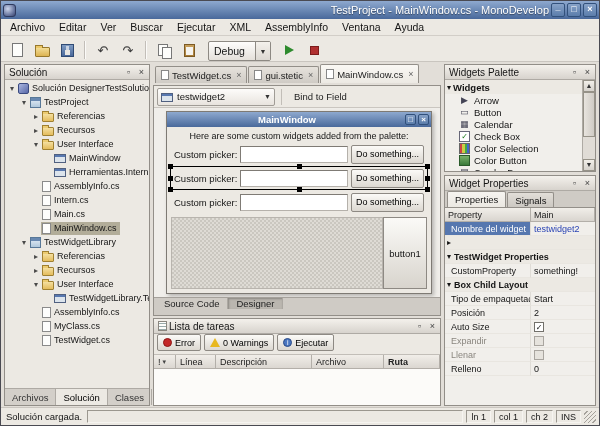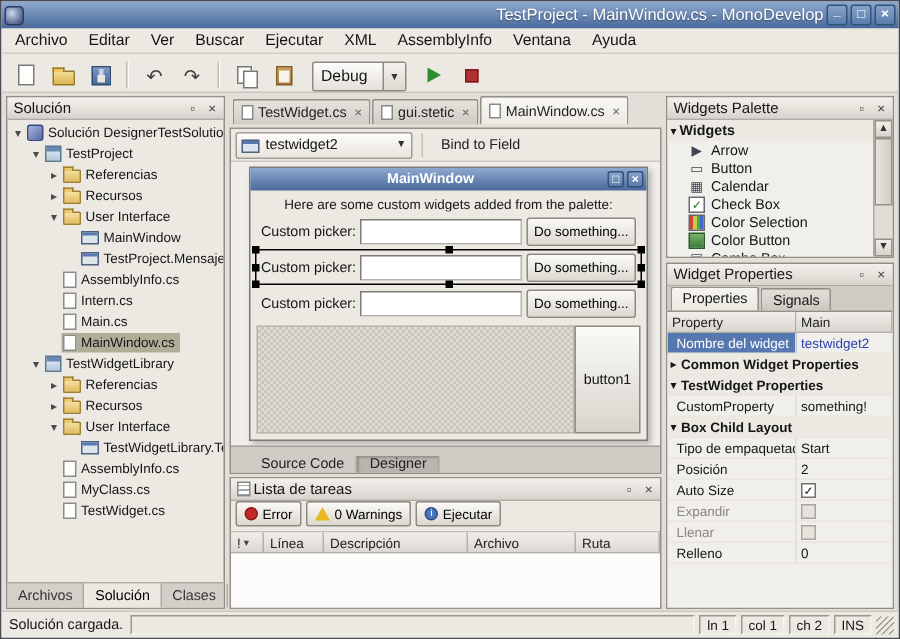--- a/index.html
+++ b/index.html
@@ -99,21 +99,21 @@
 .dz-label{font-size:9.5px;white-space:nowrap}
 .dz-entry{flex:1;min-width:0;height:17px;border:1px solid #7f7b75;border-bottom-color:#b5b1ab;border-right-color:#b5b1ab;background:#fff;font:inherit;font-size:9.5px;padding:0 2px}
 .dz-btn{height:19px;font-family:inherit;font-size:9px;padding:0 4px;background:linear-gradient(#fbfaf7,#dcd8d1);border:1px solid #8d8983;border-radius:2px;white-space:nowrap}
 .handle{position:absolute;width:5px;height:5px;background:#000;z-index:2}
 .h-tl{left:-3px;top:-3px}.h-tm{left:calc(50% - 2px);top:-3px}.h-tr{right:-3px;top:-3px}
 .h-ml{left:-3px;top:calc(50% - 2px)}.h-mr{right:-3px;top:calc(50% - 2px)}
 .h-bl{left:-3px;bottom:-3px}.h-bm{left:calc(50% - 2px);bottom:-3px}.h-br{right:-3px;bottom:-3px}
 .dz-bottom{display:flex;height:72px;margin-top:2px}
 .hatch{flex:1;border:1px solid #b8b4ae;background-color:#dedbd5;background-image:linear-gradient(45deg,#cac7c0 25%,transparent 25%,transparent 75%,#cac7c0 75%),linear-gradient(45deg,#cac7c0 25%,transparent 25%,transparent 75%,#cac7c0 75%);background-size:4px 4px;background-position:0 0,2px 2px}
 .btn1{width:44px;background:linear-gradient(#fbfaf7,#d8d4cd);border:1px solid #8d8983;display:flex;align-items:center;justify-content:center;font-size:9.5px}
-.ed-tabs{flex:none;height:18px;display:flex;align-items:flex-end;background:#cfcbc5;border-top:1px solid #a5a19b;padding-left:12px}
+.ed-tabs{flex:none;height:18px;display:flex;align-items:flex-start;background:#cfcbc5;border-top:1px solid #a5a19b;padding-left:2px}
 .ed-tab{display:flex;align-items:center;padding:0 8px;font-size:9.5px;color:#222;border-right:1px solid #aca8a2}
 .ed-tab.active{background:#bab6af;box-shadow:inset 1px 1px 2px rgba(0,0,0,.25)}
 
 .task-pad{flex:none;height:88px}
 .task-toolbar{flex:none;height:21px;display:flex;align-items:flex-start;gap:3px;padding:0 3px;border-bottom:1px solid #c2beb8}
 .task-btn{height:17px;display:flex;align-items:center;gap:3px;padding:0 5px;font-size:9px;background:linear-gradient(#fbfaf7,#dcd8d1);border:1px solid #8d8983;border-radius:2px;white-space:nowrap}
 .tic-error{width:9px;height:9px;border-radius:50%;background:var(--error_red,#c42828);border:1px solid #8c1414}
 .tic-warning{width:0;height:0;border-left:5px solid transparent;border-right:5px solid transparent;border-bottom:9px solid var(--warning_yellow,#e8b81e)}
 .tic-message{width:9px;height:9px;border-radius:50%;background:var(--info_blue,#4a76c0);border:1px solid #2a4a86;color:#fff;font-size:7px;line-height:8px;text-align:center}
 .tic-message::before{content:"i"}
@@ -273,21 +273,21 @@
               <span class="expander"></span>
               <span class="rowbody">
                 <span class="ticon ic-window"></span>
                 <span class="tlabel">MainWindow</span>
               </span>
             </div>
             <div class="tree-row" style="padding-left: 38px;">
               <span class="expander"></span>
               <span class="rowbody">
                 <span class="ticon ic-window"></span>
-                <span class="tlabel">TestProject.Mensaje</span>
+                <span class="tlabel">Herramientas.Intern</span>
               </span>
             </div>
             <div class="tree-row" style="padding-left: 26px;">
               <span class="expander"></span>
               <span class="rowbody">
                 <span class="ticon ic-file"></span>
                 <span class="tlabel">AssemblyInfo.cs</span>
               </span>
             </div>
             <div class="tree-row" style="padding-left: 26px;">
@@ -473,21 +473,21 @@
             <button class="task-btn">
               <span class="tic-message"></span>
               <span>Ejecutar</span>
             </button>
           </div>
         <div class="task-cols">
             <div class="th-cell" style="width: 22px;">!<span class="sort">▾</span></div>
             <div class="th-cell" style="width: 40px;">Línea</div>
             <div class="th-cell" style="width: 96px;">Descripción</div>
             <div class="th-cell" style="width: 72px;">Archivo</div>
-            <div class="th-cell" style="flex: 1 1 0%;">Ruta</div>
+            <div class="th-cell" style="flex: 1 1 0%; font-weight: bold;">Ruta</div>
           </div>
         <div class="task-body"></div>
       </div>
     </div>
 
     <div class="right-col">
       <div class="pad palette-pad">
         <div class="pad-header">
           <span class="ph-title">Widgets Palette</span>
           <span class="ph-btn dock"></span>
@@ -558,21 +558,20 @@
             <div class="prop-tab active">Properties</div>
             <div class="prop-tab">Signals</div>
           </div>
         <div class="prop-grid">
             <div class="pg-head">Property</div>
             <div class="pg-head">Main</div>
             <div class="pg-name sel">Nombre del widget</div>
             <div class="pg-value blue">testwidget2</div>
             <div class="pg-section">
               <span class="pg-exp">▸</span>
-              <span>Common Widget Properties</span>
             </div>
             <div class="pg-section">
               <span class="pg-exp">▾</span>
               <span>TestWidget Properties</span>
             </div>
             <div class="pg-name">CustomProperty</div>
             <div class="pg-value">something!</div>
             <div class="pg-section">
               <span class="pg-exp">▾</span>
               <span>Box Child Layout</span>

